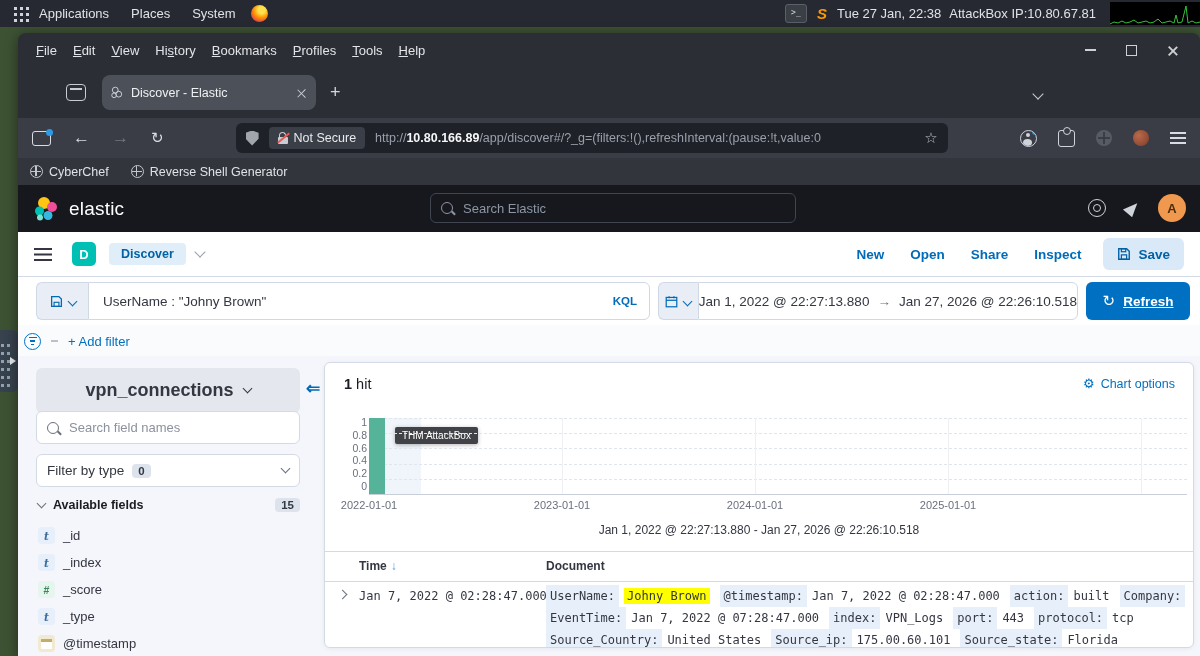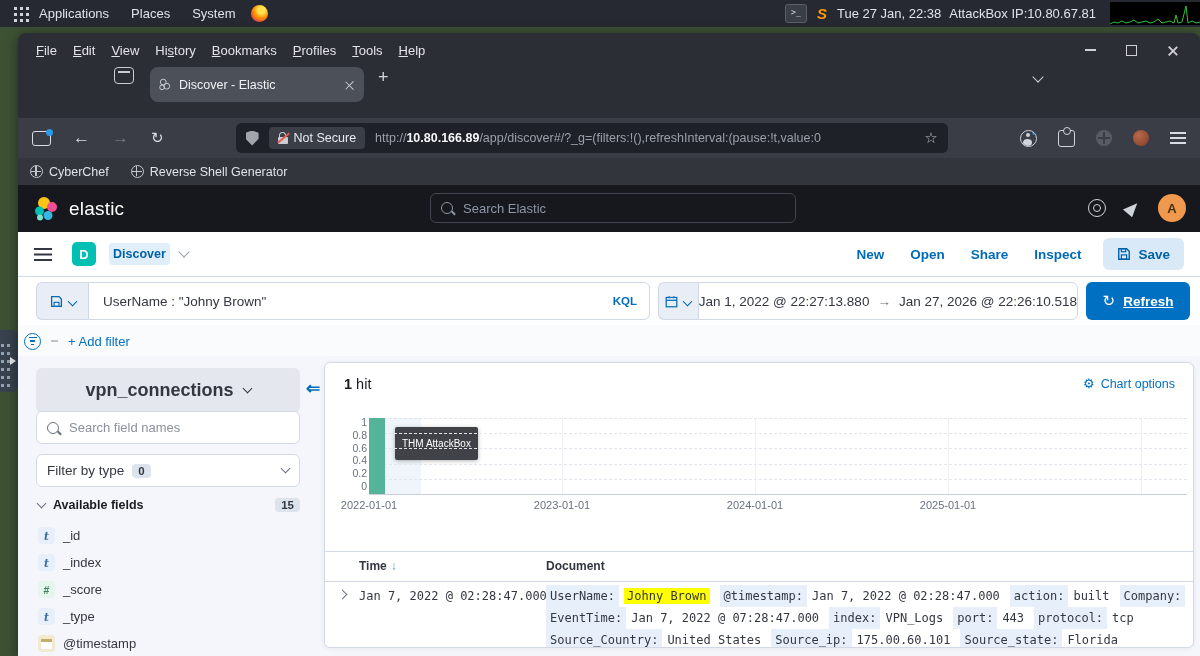--- a/index.html
+++ b/index.html
@@ -25,21 +25,21 @@
   .menubar{height:34px;display:flex;align-items:center;color:#e2e4e9;font-size:13px;padding-left:18px;}
   #ff-menubar{display:flex;gap:16px;}
   .ffmi{cursor:default;}
   .winctl{margin-left:auto;display:flex;gap:30px;padding-right:22px;align-items:center;}
   .wmin{width:11px;height:2px;background:#cfd0d4;}
   .wres{width:9px;height:9px;border:1.5px solid #cfd0d4;}
   .wclo{position:relative;width:11px;height:11px;}
   .wclo::before,.wclo::after{content:'';position:absolute;left:5px;top:0;width:1.6px;height:12px;background:#cfd0d4;}
   .wclo::before{transform:rotate(45deg);} .wclo::after{transform:rotate(-45deg);}
   
-  .tabbar{height:51px;display:flex;align-items:flex-start;padding-left:48px;}
+  .tabbar{height:51px;display:flex;align-items:center;}
   .toolbox-ic{width:18px;height:15px;border:1.6px solid #c9ccd3;border-radius:4px;margin-left:48px;position:relative;}
   .toolbox-ic::before{content:'';position:absolute;left:3px;top:3px;right:3px;height:1.6px;background:#c9ccd3;}
   .tab{margin-left:16px;width:198px;height:35px;background:#4c5059;border-radius:8px;display:flex;align-items:center;color:#f0f1f4;font-size:12.5px;padding:0 8px;}
   .tab .ttl{margin-left:7px;flex:1;white-space:nowrap;overflow:hidden;}
   .tclose{position:relative;width:10px;height:10px;margin-right:2px;}
   .tclose::before,.tclose::after{content:'';position:absolute;left:4.5px;top:0;width:1.4px;height:11px;background:#c9ccd3;}
   .tclose::before{transform:rotate(45deg);} .tclose::after{transform:rotate(-45deg);}
   .newtab{color:#d4d6db;font-size:18px;margin-left:14px;font-weight:400;}
   .alltabs{margin-left:auto;margin-right:158px;}
   .chv{display:inline-block;width:7px;height:7px;border-right:1.8px solid #c9ccd3;border-bottom:1.8px solid #c9ccd3;transform:rotate(45deg);}
@@ -91,21 +91,21 @@
   .mag::after{content:'';position:absolute;width:5px;height:1.6px;background:#8d96a5;transform:rotate(45deg);right:-4px;bottom:-1px;}
   .ehead-right{position:absolute;right:14px;top:9px;display:flex;align-items:center;gap:20px;}
   .help-ic{width:16px;height:16px;border:1.6px solid #cfd3da;border-radius:50%;position:relative;}
   .help-ic::before{content:'';position:absolute;left:4px;top:4px;width:8px;height:8px;border:1.4px solid #cfd3da;border-radius:50%;box-sizing:border-box;}
   .news-ic{width:0;height:0;border-left:7px solid transparent;border-right:5px solid transparent;border-bottom:14px solid #cfd3da;transform:rotate(40deg);position:relative;}
   .avatar{width:28px;height:28px;border-radius:50%;background:#f0994e;color:#4a2f0e;font-weight:bold;font-size:13px;display:flex;align-items:center;justify-content:center;}
   
   .knav{height:44px;background:#fff;border-bottom:1px solid #d3dae6;display:flex;align-items:center;padding:0 16px;}
   .kburger{width:18px;height:2.2px;background:#343741;box-shadow:0 5.5px 0 #343741,0 11px 0 #343741;position:relative;top:-5px;margin-right:20px;}
   .dbadge{width:24px;height:24px;border-radius:5px;background:#00bfb3;color:#fff;font-weight:bold;font-size:13px;display:flex;align-items:center;justify-content:center;margin-right:13px;}
-  .bcrumb{background:#e0eefa;color:#0061a6;font-weight:bold;font-size:12.5px;border-radius:4px;padding:4px 4px;}
+  .bcrumb{background:#e0eefa;color:#0061a6;font-weight:bold;font-size:12.5px;border-radius:4px;padding:4px 12px;}
   .bcrumb-chv{margin-left:10px;border-color:#9aa0ab;position:relative;top:-2px;}
   #kbn-actions{margin-left:auto;display:flex;gap:26px;align-items:center;}
   .klink{color:#006bb8;font-weight:bold;font-size:13.5px;cursor:pointer;}
   .savebtn{margin-left:22px;background:#d9e9f7;border-radius:6px;height:32px;display:flex;align-items:center;gap:7px;padding:0 14px;color:#0061a6;font-weight:bold;font-size:13.5px;}
   
   .qbar{height:48px;background:#fff;position:relative;}
   .qgroup{position:absolute;display:flex;height:38px;top:5px;}
   .prepend{width:52px;background:#e9eef6;border:1px solid #d0d8e4;border-right:none;border-radius:6px 0 0 6px;display:flex;align-items:center;justify-content:center;gap:6px;box-sizing:border-box;}
   .chv.blue{border-color:#006bb4;width:6px;height:6px;}
   .qinput{flex:1;border:1px solid #d0d8e4;border-radius:0 6px 6px 0;display:flex;align-items:center;padding:0 12px;box-sizing:border-box;background:#fff;}
@@ -154,21 +154,21 @@
   .hits{position:absolute;left:19px;top:13px;font-size:14.5px;color:#1a1c21;}
   .hits b{font-weight:bold;}
   .chart-opts{position:absolute;right:18px;top:13px;color:#0071c2;font-size:12.5px;display:flex;align-items:center;gap:6px;}
   .gear{font-size:13px;}
   .yaxis{position:absolute;left:10px;top:53px;width:32px;height:76px;display:flex;flex-direction:column;justify-content:space-between;align-items:flex-end;font-size:10.5px;color:#69707d;}
   .plot{position:absolute;left:44px;top:55px;width:818px;height:76px;border-bottom:1px solid #c9cfd9;}
   .hgrid{position:absolute;left:0;right:0;border-top:1px dashed #e1e5ec;}
   .vgrid{position:absolute;top:0;bottom:0;width:1px;background:#eef0f4;}
   .band{position:absolute;left:0;top:0;bottom:0;width:52px;background:#dce9f6;opacity:.45;}
   .bar{position:absolute;bottom:0;width:16px;}
-  .tooltip{position:absolute;left:26px;top:9px;background:#404247;color:#fff;font-size:10px;padding:11px 7px;border-radius:2px;box-shadow:0 1px 4px rgba(0,0,0,.3);white-space:nowrap;}
+  .tooltip{position:absolute;left:26px;top:9px;background:#404247;color:#fff;font-size:10px;padding:3px 7px;border-radius:2px;box-shadow:0 1px 4px rgba(0,0,0,.3);white-space:nowrap;}
   #xlabels{position:absolute;left:44px;top:136px;height:14px;width:818px;}
   .xtick{position:absolute;transform:translateX(-50%);font-size:11px;color:#69707d;white-space:nowrap;}
   .caption{position:absolute;left:0;right:0;top:160px;text-align:center;font-size:12px;color:#343741;}
   .hdiv{position:absolute;left:0;right:0;border-top:1px solid #d3dae6;}
   .thead{position:absolute;left:0;top:192px;right:0;height:26px;font-size:12px;font-weight:bold;color:#343741;}
   .th-time{position:absolute;left:34px;top:4px;display:flex;gap:4px;align-items:center;}
   .sortarrow{color:#5a9bd5;font-weight:normal;}
   .th-doc{position:absolute;left:221px;top:4px;}
   .drow{position:absolute;left:0;top:219px;right:0;height:65px;overflow:hidden;font-family:"DejaVu Sans Mono",monospace;font-size:12px;color:#343741;}
   .rchv{position:absolute;left:14px;top:9px;width:6px;height:6px;border-right:1.6px solid #69707d;border-top:1.6px solid #69707d;transform:rotate(45deg);}
@@ -450,20 +450,21 @@
             <div class="vgrid" style="left: 579px;"></div>
             <div class="vgrid" style="left: 772px;"></div>
             <div class="bar" style="left: 0px; height: 100%; background: rgb(84, 179, 153);"></div>
           </div>
         <div id="xlabels">
             <span class="xtick" style="left: 0px;">2022-01-01</span>
             <span class="xtick" style="left: 193px;">2023-01-01</span>
             <span class="xtick" style="left: 386px;">2024-01-01</span>
             <span class="xtick" style="left: 579px;">2025-01-01</span>
           </div>
+        <div class="caption">Jan 1, 2022 @ 22:27:13.880 - Jan 27, 2026 @ 22:26:10.518</div>
 
         <div class="hdiv" style="top:188px;"></div>
         <div class="thead">
           <span class="th-time">
               <span>Time</span>
               <span class="sortarrow">↓</span>
             </span>
           <span class="th-doc">Document</span>
         </div>
         <div class="hdiv" style="top:218px;"></div>

